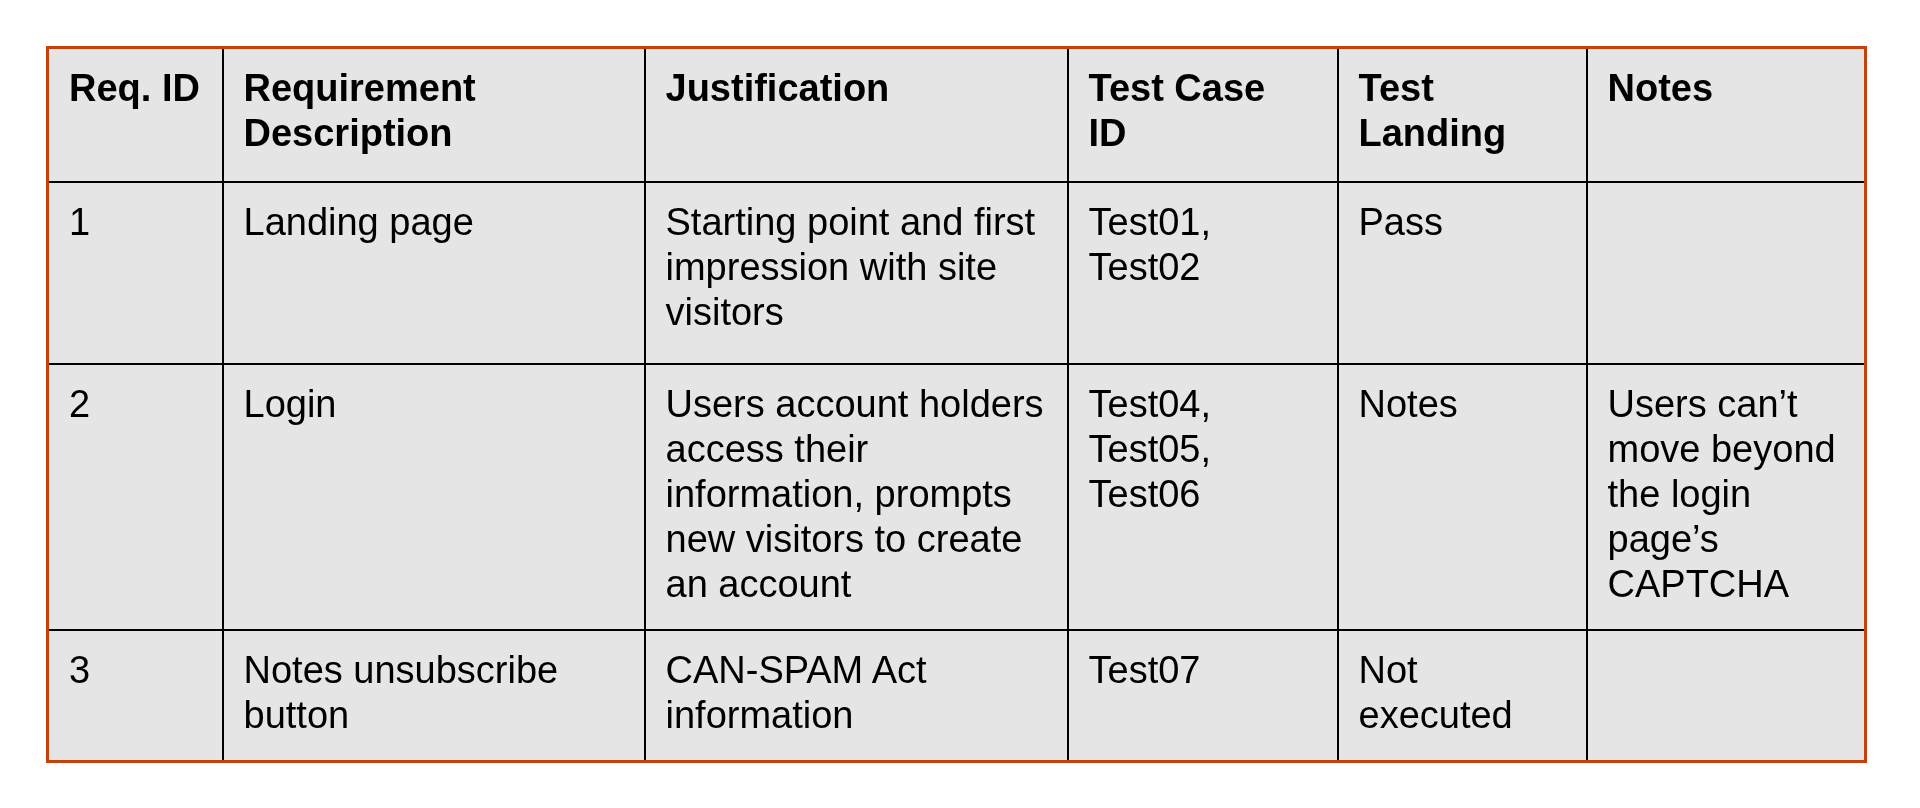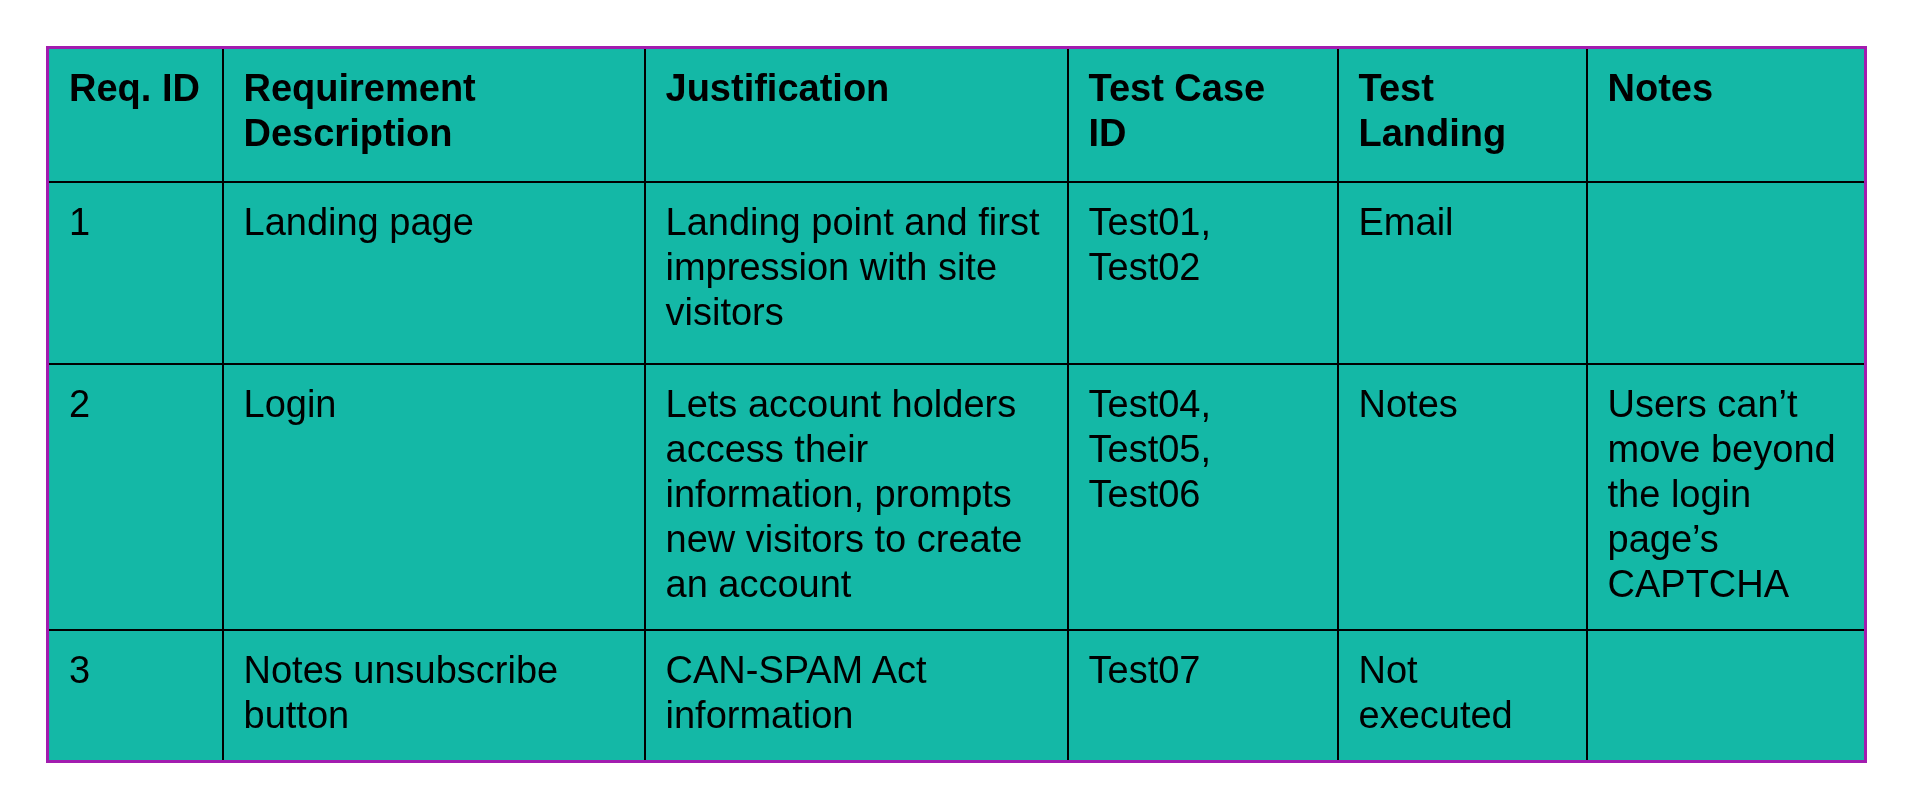--- a/index.html
+++ b/index.html
@@ -18,22 +18,22 @@
     background: #ffffff;
     overflow: hidden;
   }
   table.req-table {
     position: absolute;
     left: 46px;
     top: 46px;
     width: 1818px;
     border-collapse: collapse;
     table-layout: fixed;
-    background: #14b8a6;
-    border: 3px solid #a21caf;
+    background: #e5e5e5;
+    border: 3px solid #c2410c;
   }
   table.req-table td, table.req-table th {
     border: 2px solid #000000;
     vertical-align: top;
     text-align: left;
     padding: 17px 20px 10px 20px;
     font-size: 38px;
     line-height: 45px;
     white-space: pre-line;
     overflow: hidden;
@@ -70,32 +70,32 @@
 Description</th>
         <th>Justification</th>
         <th>Test Case
 ID</th>
         <th>Test Landing</th>
         <th>Notes</th>
       </tr>
       <tr class="row-1">
         <td>1</td>
         <td>Landing page</td>
-        <td>Landing point and first
+        <td>Starting point and first
 impression with site
 visitors</td>
         <td>Test01,
 Test02</td>
-        <td>Email</td>
+        <td>Pass</td>
         <td></td>
       </tr>
       <tr class="row-2">
         <td>2</td>
         <td>Login</td>
-        <td>Lets account holders
+        <td>Users account holders
 access their
 information, prompts
 new visitors to create
 an account</td>
         <td>Test04,
 Test05,
 Test06</td>
         <td>Notes</td>
         <td>Users can’t
 move beyond

